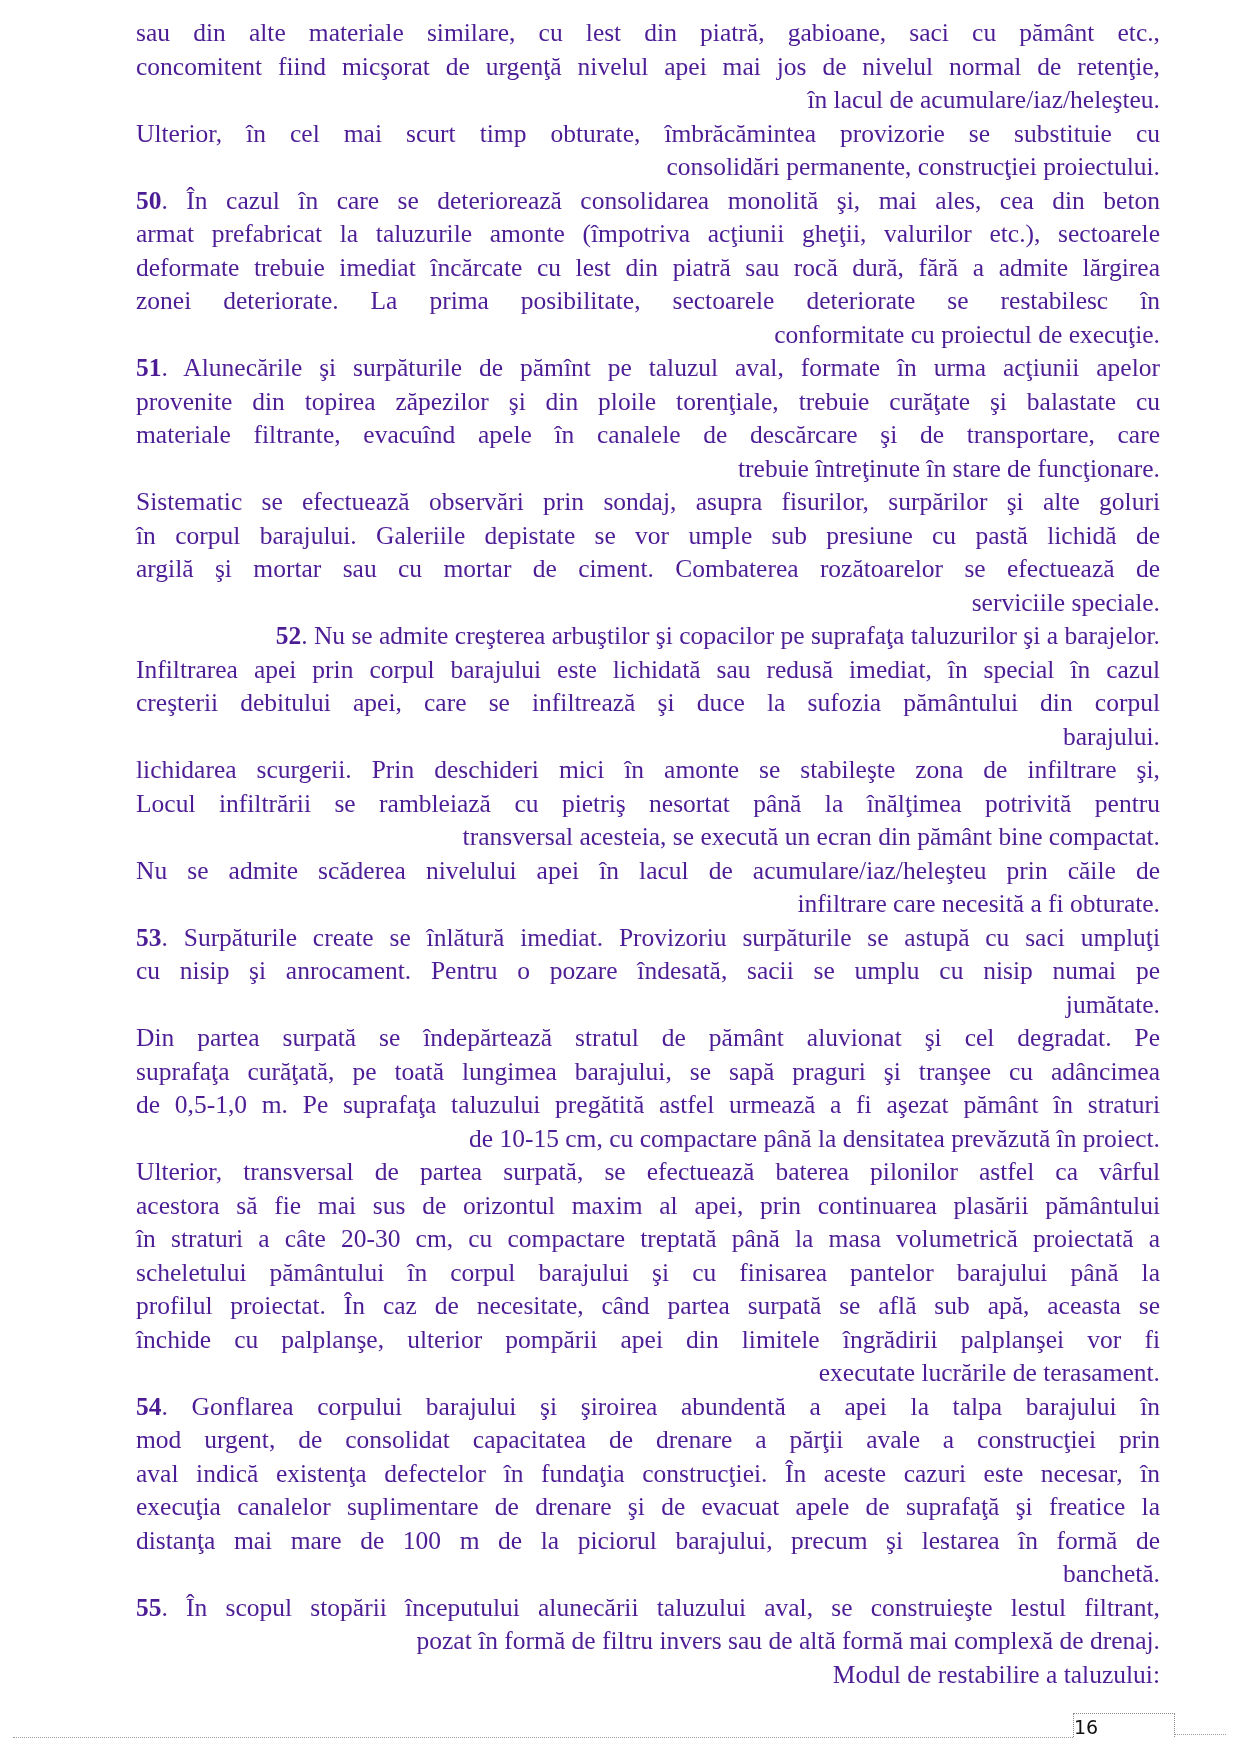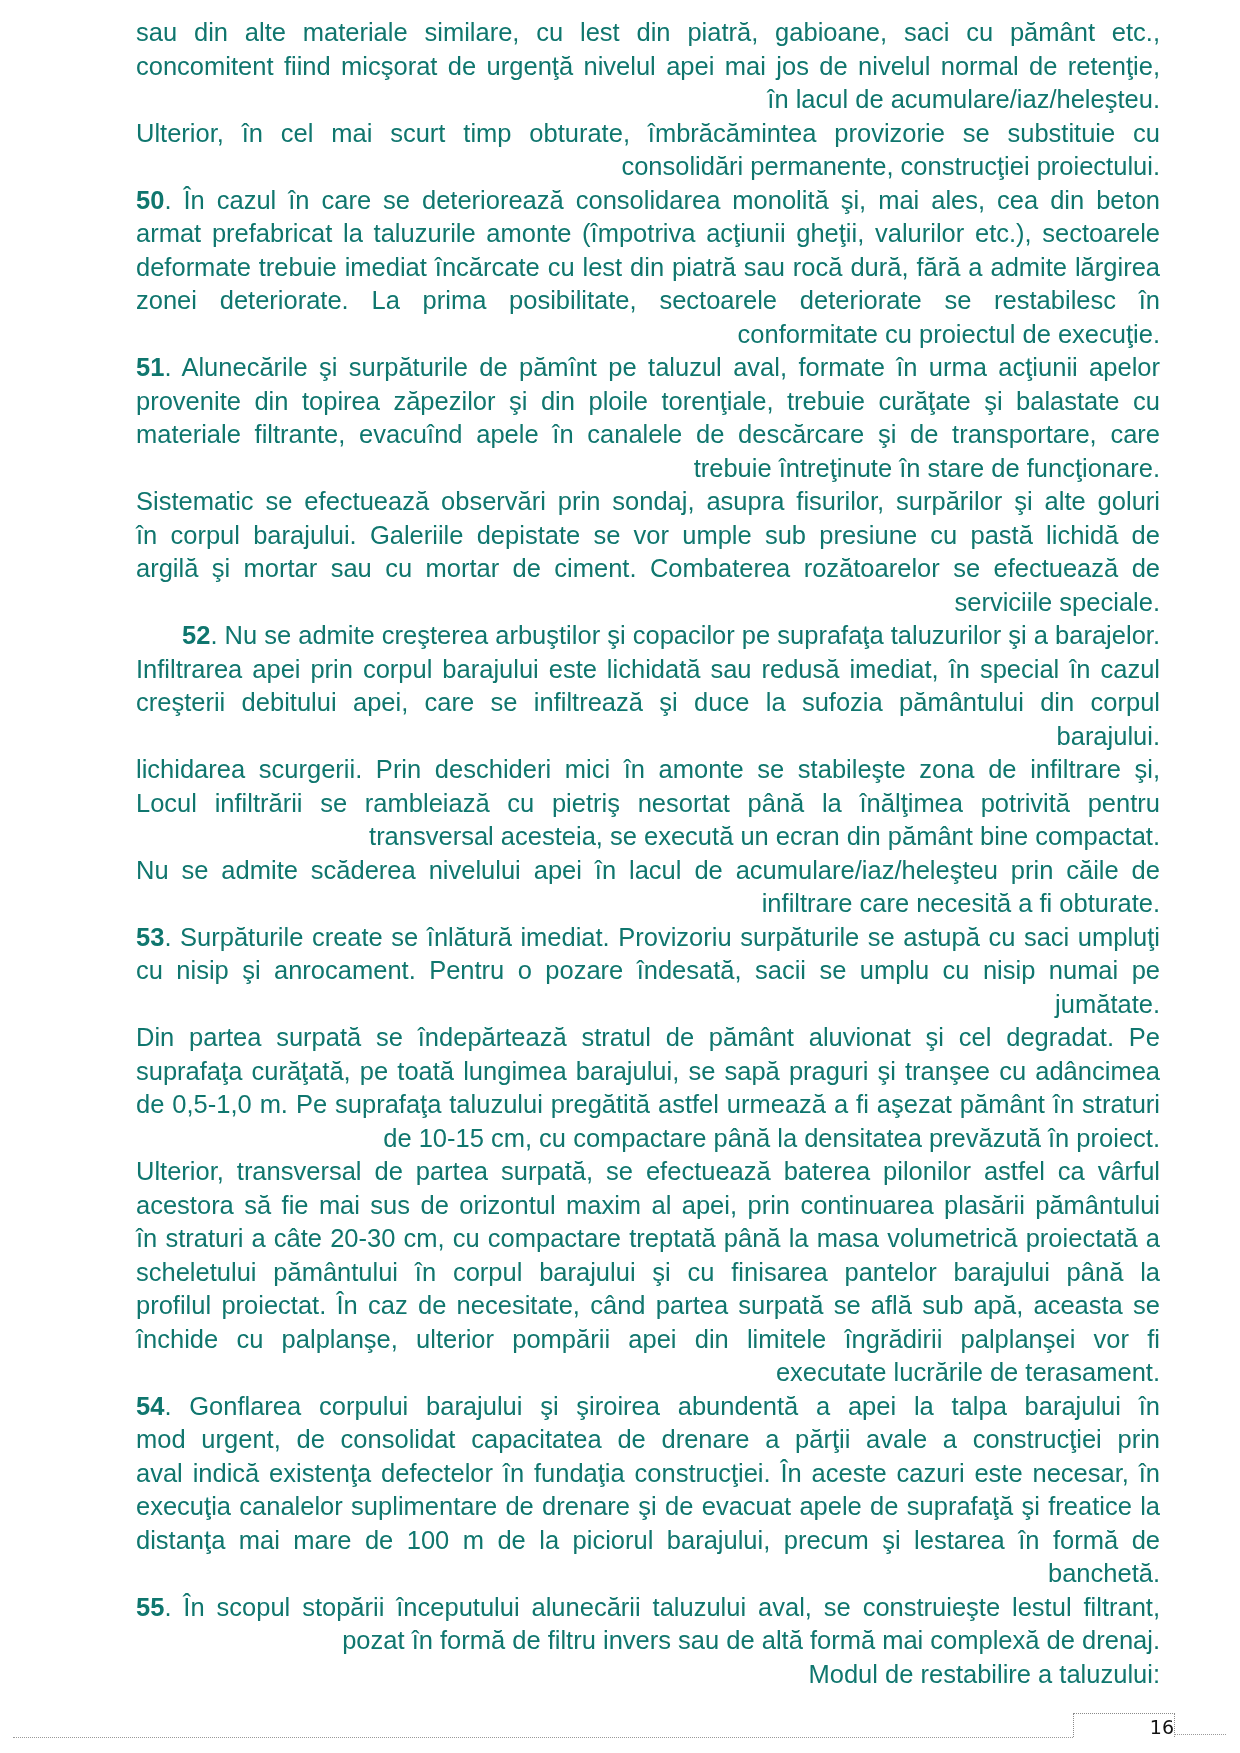--- a/index.html
+++ b/index.html
@@ -1,38 +1,38 @@
 <!DOCTYPE html>
 <html><head>
 <meta charset="utf-8">
 <style>
   html, body { margin: 0; padding: 0; background: #ffffff; }
   body { width: 1240px; height: 1753px; position: relative; overflow: hidden; }
   .page { position: absolute; left: 0; top: 0; width: 1240px; height: 1753px; background: #fff; }
   .text {
     position: absolute; left: 136px; top: 16px; width: 1024px;
-    font-family: Liberation Sans, sans-serif;
-    font-size: 25.5px; color: #0f766e; line-height: 33.5px;
+    font-family: Liberation Serif, serif;
+    font-size: 25.5px; color: #4c1d95; line-height: 33.5px;
   }
   .line { display: block; height: 33.5px; white-space: nowrap; overflow: visible; }
   .line.j { text-align: justify; text-align-last: justify; white-space: normal; }
   .line.l { text-align: right; }
   .num { font-weight: bold; }
   .footer-line {
     position: absolute; left: 13px; top: 1737px; width: 1060px; height: 0;
     border-top: 1px dotted #9a9a9a;
   }
   .footer-line-right {
     position: absolute; left: 1174px; top: 1734px; width: 52px; height: 0;
     border-top: 1px dotted #9a9a9a;
   }
   .page-box {
     position: absolute; left: 1073px; top: 1713px; width: 100px; height: 23px;
     border-top: 1px dotted #8a8a8a; border-left: 1px dotted #8a8a8a; border-right: 1px dotted #8a8a8a;
-    text-align: right;
+    text-align: left;
     font-family: "DejaVu Sans", "Liberation Sans", sans-serif; font-size: 19px; color: #111; line-height: 26px;
   }
 </style>
 </head>
 <body>
 
 <div class="page">
   <div class="text" id="text-body">
       <div class="line j"><span>sau din alte materiale similare, cu lest din piatră, gabioane, saci cu pământ etc.,</span></div>
       <div class="line j"><span>concomitent fiind micşorat de urgenţă nivelul apei mai jos de nivelul normal de retenţie,</span></div>

